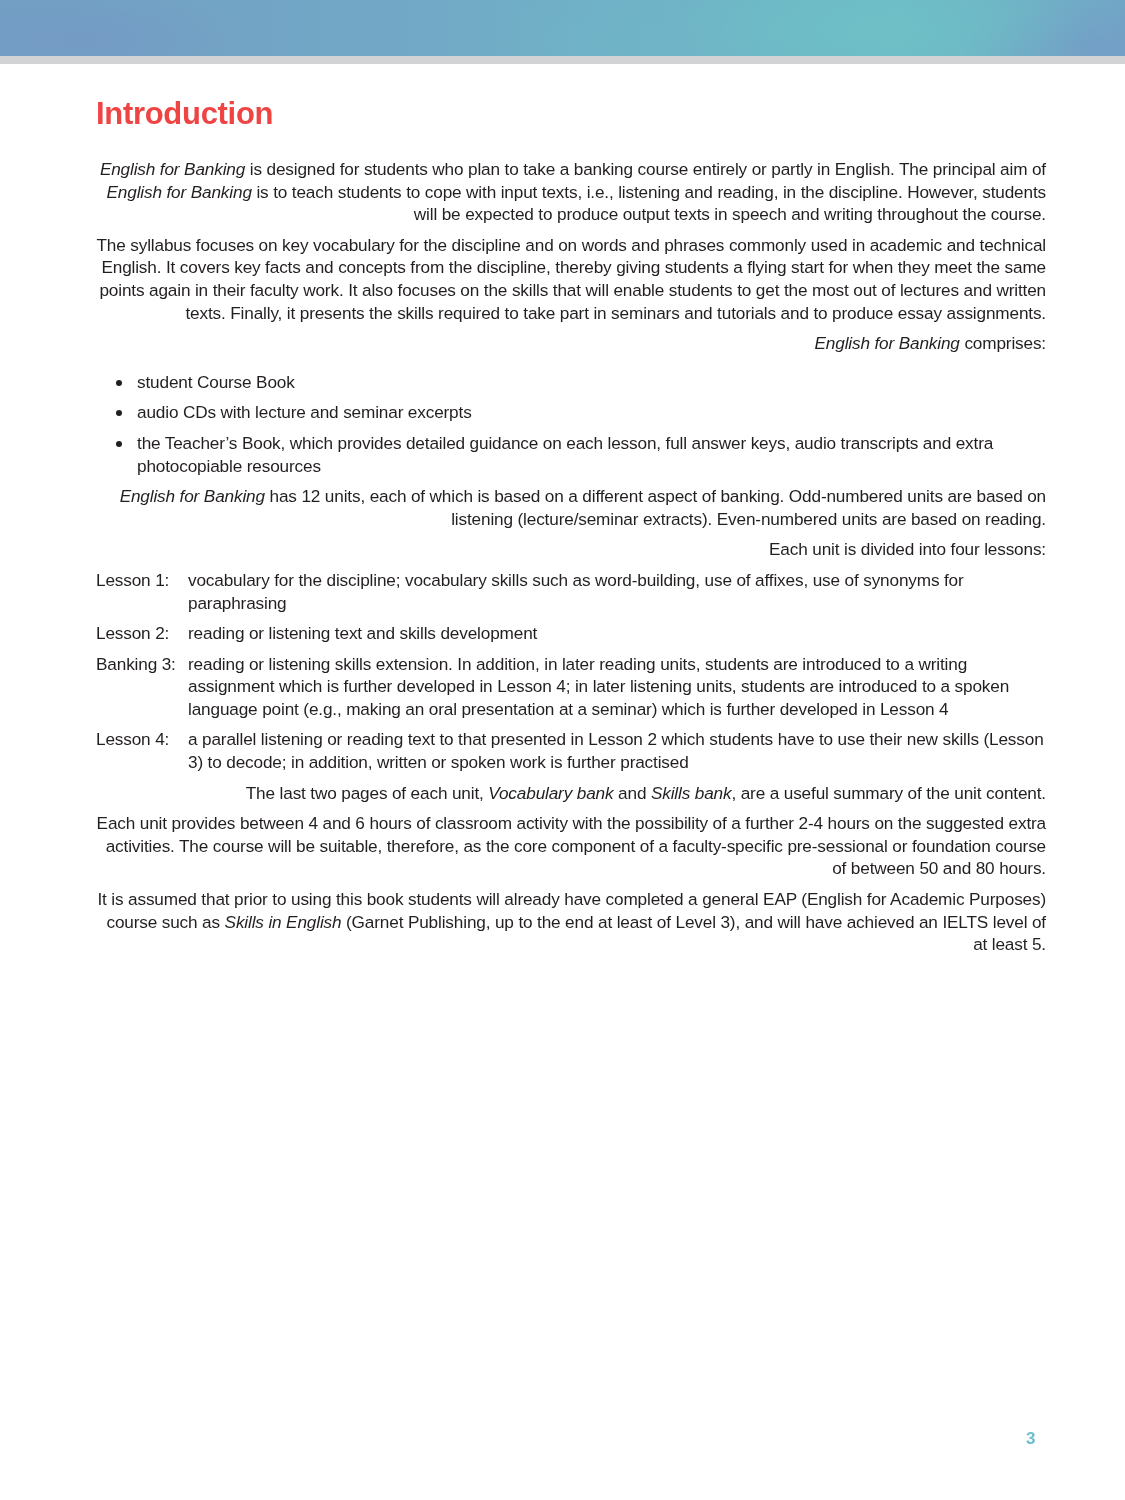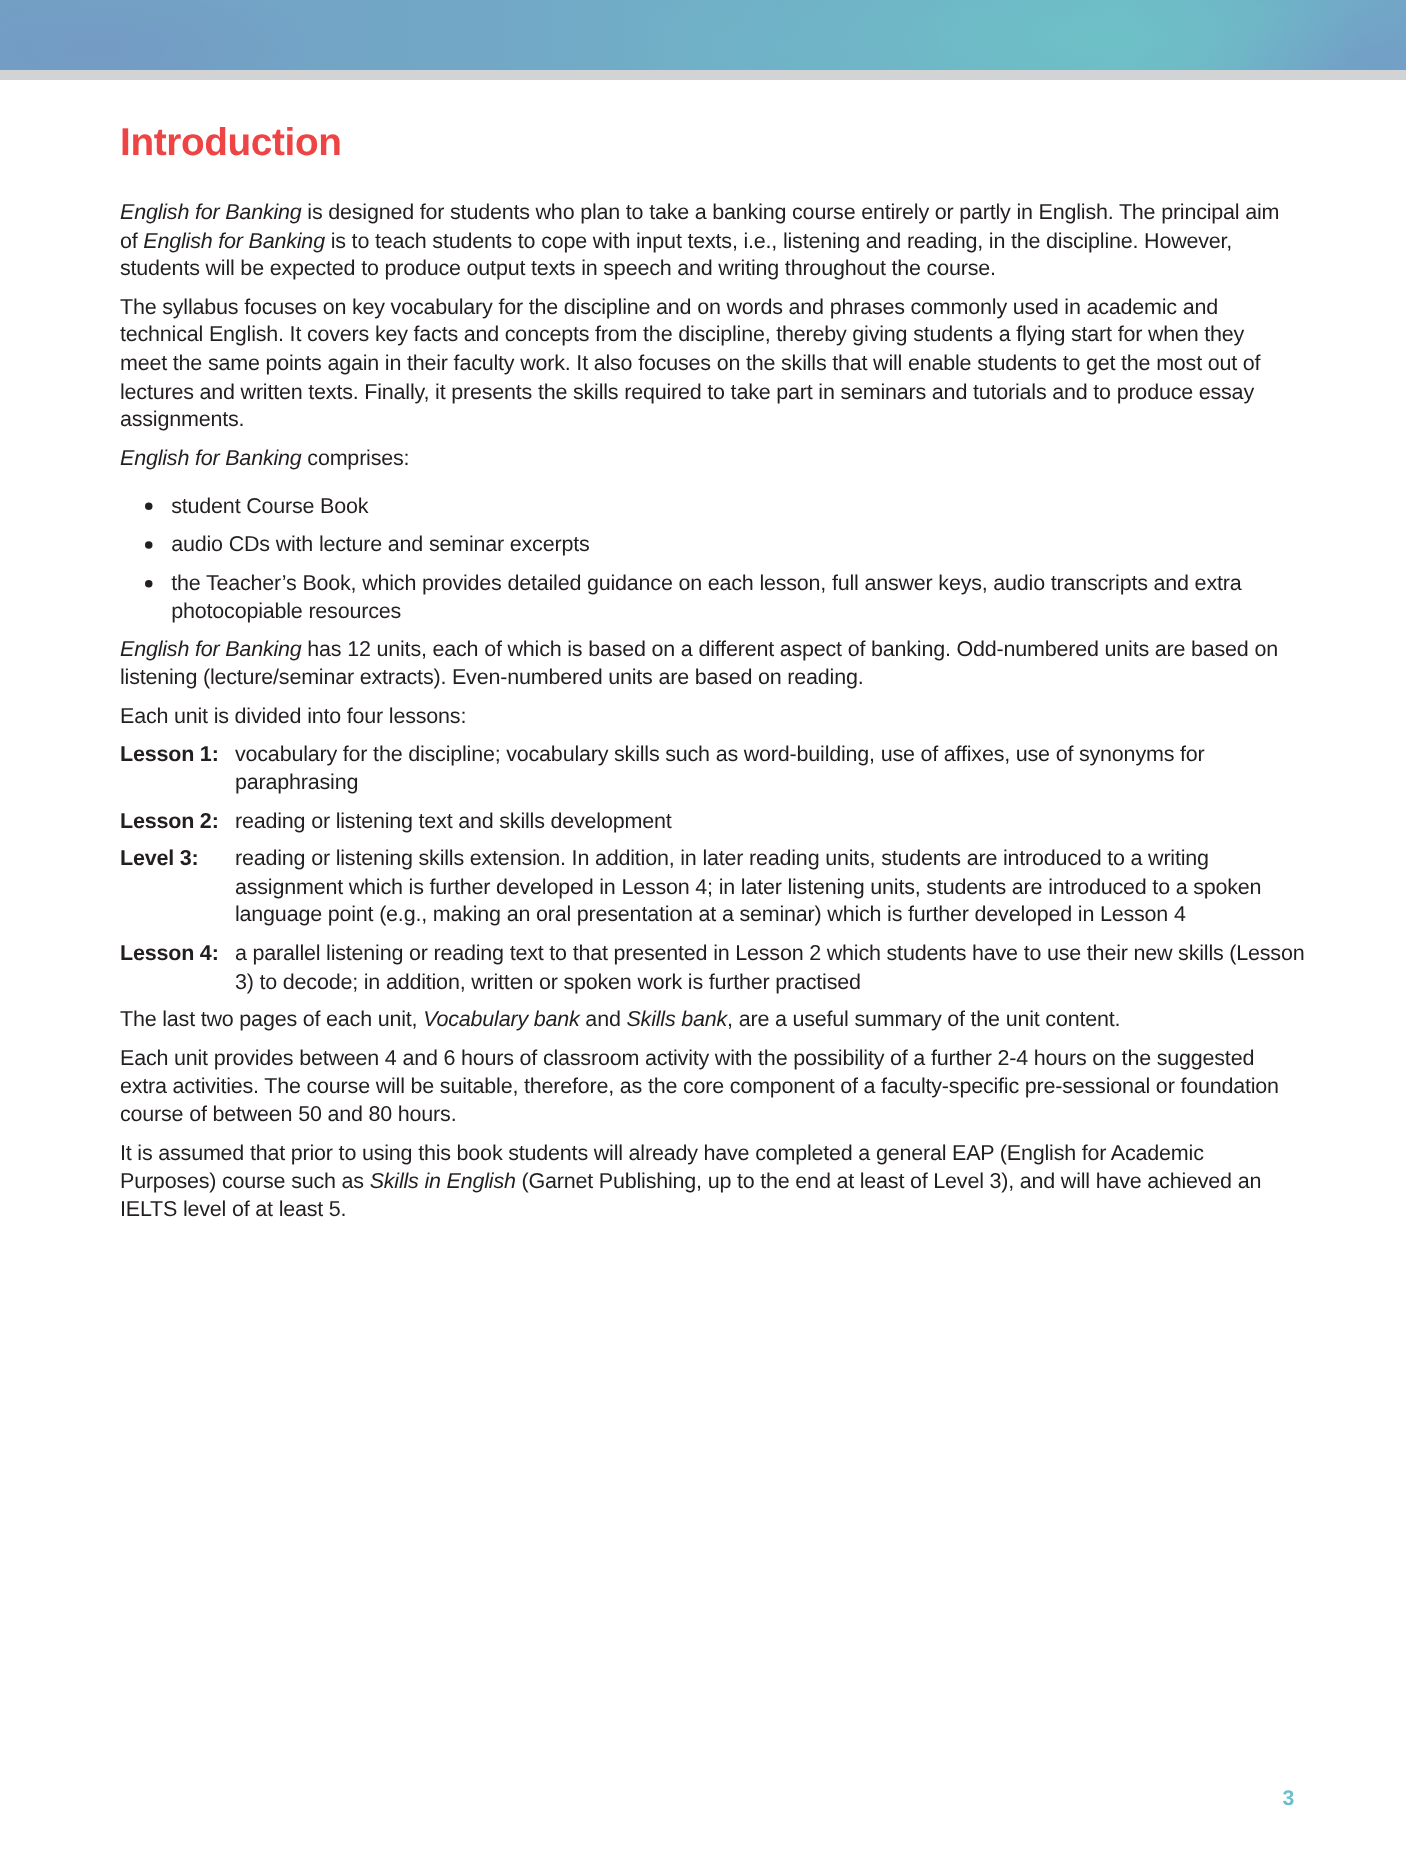--- a/index.html
+++ b/index.html
@@ -22,30 +22,30 @@
       background: #d2d3d5;
     }
     .content {
       position: absolute; left: 96px; top: 96px; width: 950px;
       font-size: 17.2px; line-height: 22.6px; letter-spacing: -0.15px;
     }
     h1 {
       margin: 0 0 26px 0; font-size: 31px; line-height: 36px; font-weight: bold;
       letter-spacing: -0.3px; color: #ef4444;
     }
-    p { margin: 0 13px 8px 0; }
+    p { margin: 0 0 8px 0; text-align: right; }
     i { font-style: italic; }
     ul.bullets { list-style: none; margin: 16px 0 8px 0; padding: 0; }
     ul.bullets li { position: relative; padding-left: 41px; margin-bottom: 8px; }
     ul.bullets li .dot {
       position: absolute; left: 20px; top: 9px; width: 6px; height: 6px;
       border-radius: 50%; background: #231f20;
     }
     .lesson { display: flex; margin-bottom: 8px; }
-    .lesson .lbl { width: 92px; flex: 0 0 92px; font-weight: bold; }
+    .lesson .lbl { width: 92px; flex: 0 0 92px; font-weight: normal; }
     .lesson .txt { flex: 1; }
     .page-num {
       position: absolute; left: 1026px; top: 1429px;
       font-size: 17px; font-weight: bold; color: #6bbfcd;
     }
   </style>
 </head>
 <body>
 
 <div class="banner"></div>
@@ -72,21 +72,21 @@
 
   <div class="lesson">
     <span class="lbl">Lesson 1:</span>
     <span class="txt">vocabulary for the discipline; vocabulary skills such as word-building, use of affixes, use of synonyms for paraphrasing</span>
   </div>
   <div class="lesson">
     <span class="lbl">Lesson 2:</span>
     <span class="txt">reading or listening text and skills development</span>
   </div>
   <div class="lesson">
-    <span class="lbl">Level 3:</span>
+    <span class="lbl">Banking 3:</span>
     <span class="txt">reading or listening skills extension. In addition, in later reading units, students are introduced to a writing assignment which is further developed in Lesson 4; in later listening units, students are introduced to a spoken language point (e.g., making an oral presentation at a seminar) which is further developed in Lesson 4</span>
   </div>
   <div class="lesson">
     <span class="lbl">Lesson 4:</span>
     <span class="txt">a parallel listening or reading text to that presented in Lesson 2 which students have to use their new skills (Lesson 3) to decode; in addition, written or spoken work is further practised</span>
   </div>
 
   <p><span>The last two pages of each unit, </span><i>Vocabulary bank</i><span> and </span><i>Skills bank</i><span>, are a useful summary of the unit content.</span></p>
 
   <p>Each unit provides between 4 and 6 hours of classroom activity with the possibility of a further 2-4 hours on the suggested extra activities. The course will be suitable, therefore, as the core component of a faculty-specific pre-sessional or foundation course of between 50 and 80 hours.</p>

